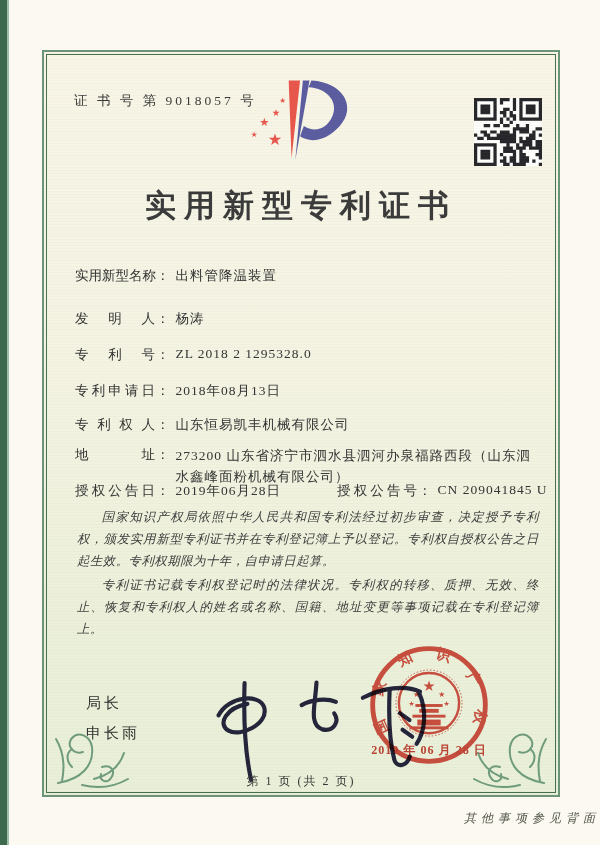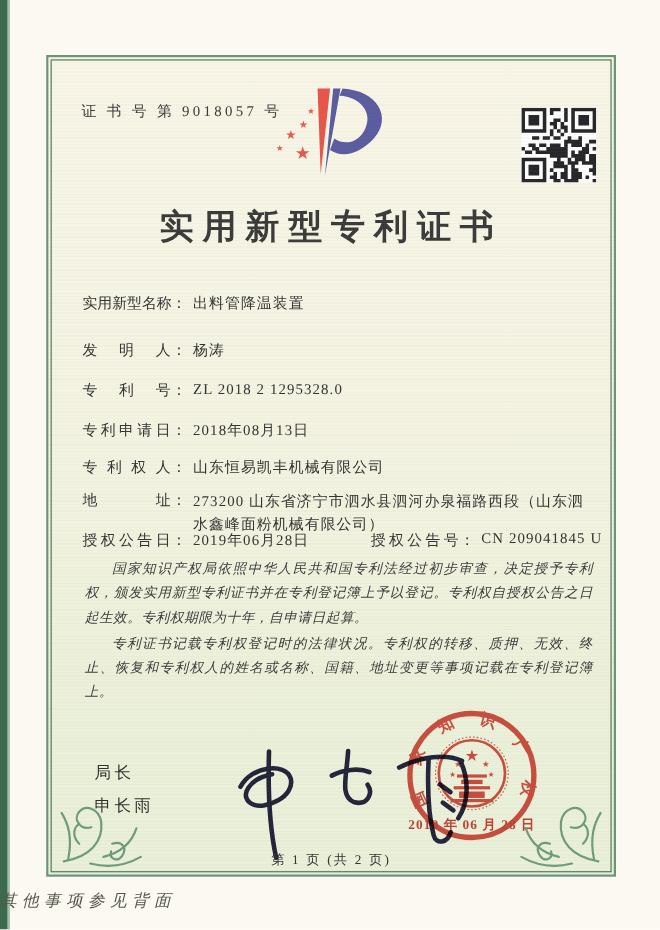--- a/index.html
+++ b/index.html
@@ -59,22 +59,22 @@
 
   .flourish{position:absolute;width:92px;height:92px;}
   .flourish.bl{left:6px;bottom:6px;}
   .flourish.br{right:6px;bottom:6px;transform:scaleX(-1);}
 
   .page-footer{
     position:absolute;left:0;bottom:5px;width:100%;text-align:center;
     font-size:12px;letter-spacing:2px;color:#333;
   }
   .back-note{
-    position:absolute;left:0;top:810px;width:600px;text-align:left;
-    font-size:15px;letter-spacing:5px;color:#55584a;font-style:italic;
+    position:absolute;left:0;top:810px;width:600px;text-align:right;
+    font-size:12px;letter-spacing:5px;color:#55584a;font-style:italic;
   }
 </style>
 </head>
 <body>
 
 <div class="edge-strip"></div>
 <div class="edge-strip2"></div>
 
 <div class="cert">
 

